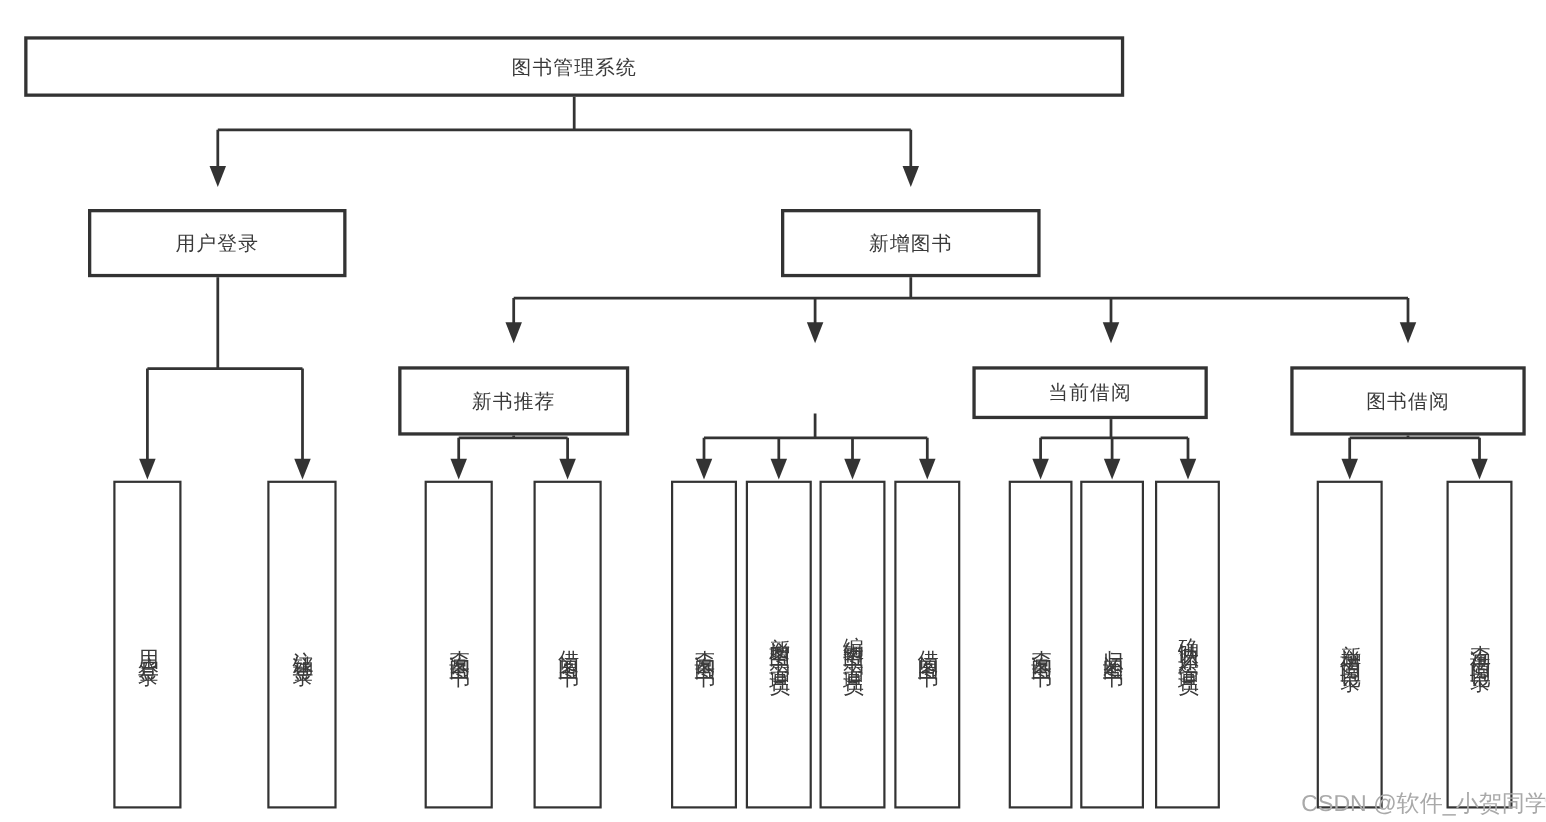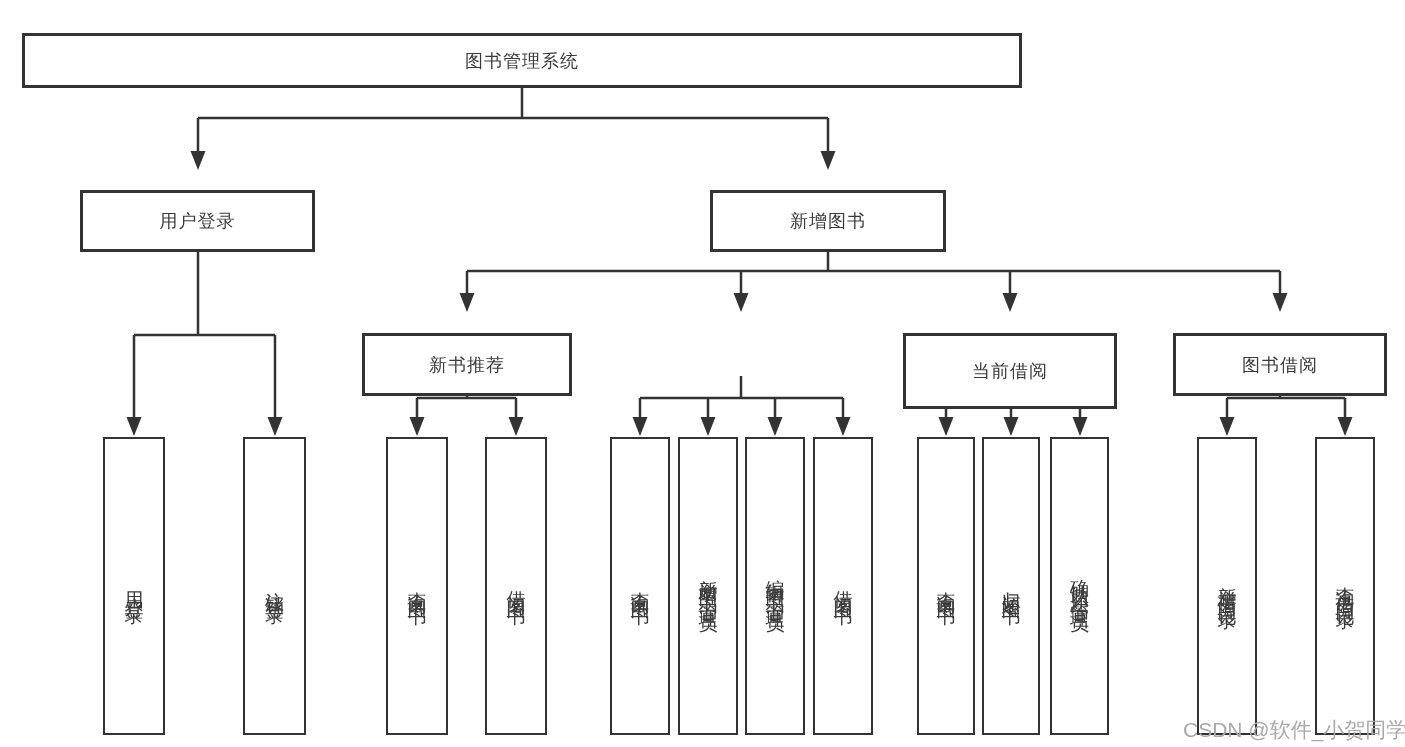--- a/index.html
+++ b/index.html
@@ -69,21 +69,21 @@
   <div class="node box" style="left:80px;top:170px;width:235px;height:62px">
     <span class="hlabel">用户登录</span>
   </div>
   <div class="node box" style="left:710px;top:170px;width:236px;height:62px">
     <span class="hlabel">新增图书</span>
   </div>
 
   <div class="node box" style="left:362px;top:313px;width:210px;height:63px">
     <span class="hlabel">新书推荐</span>
   </div>
-  <div class="node box" style="left:903px;top:313px;width:214px;height:76px">
+  <div class="node box" style="left:884px;top:313px;width:214px;height:48px">
     <span class="hlabel">当前借阅</span>
   </div>
   <div class="node box" style="left:1173px;top:313px;width:214px;height:63px">
     <span class="hlabel">图书借阅</span>
   </div>
 
   <div class="node leaf" style="left:103px;top:437px;width:62px;height:298px">
     <span class="vtext">用户登录</span>
   </div>
   <div class="node leaf" style="left:243px;top:437px;width:63px;height:298px">

